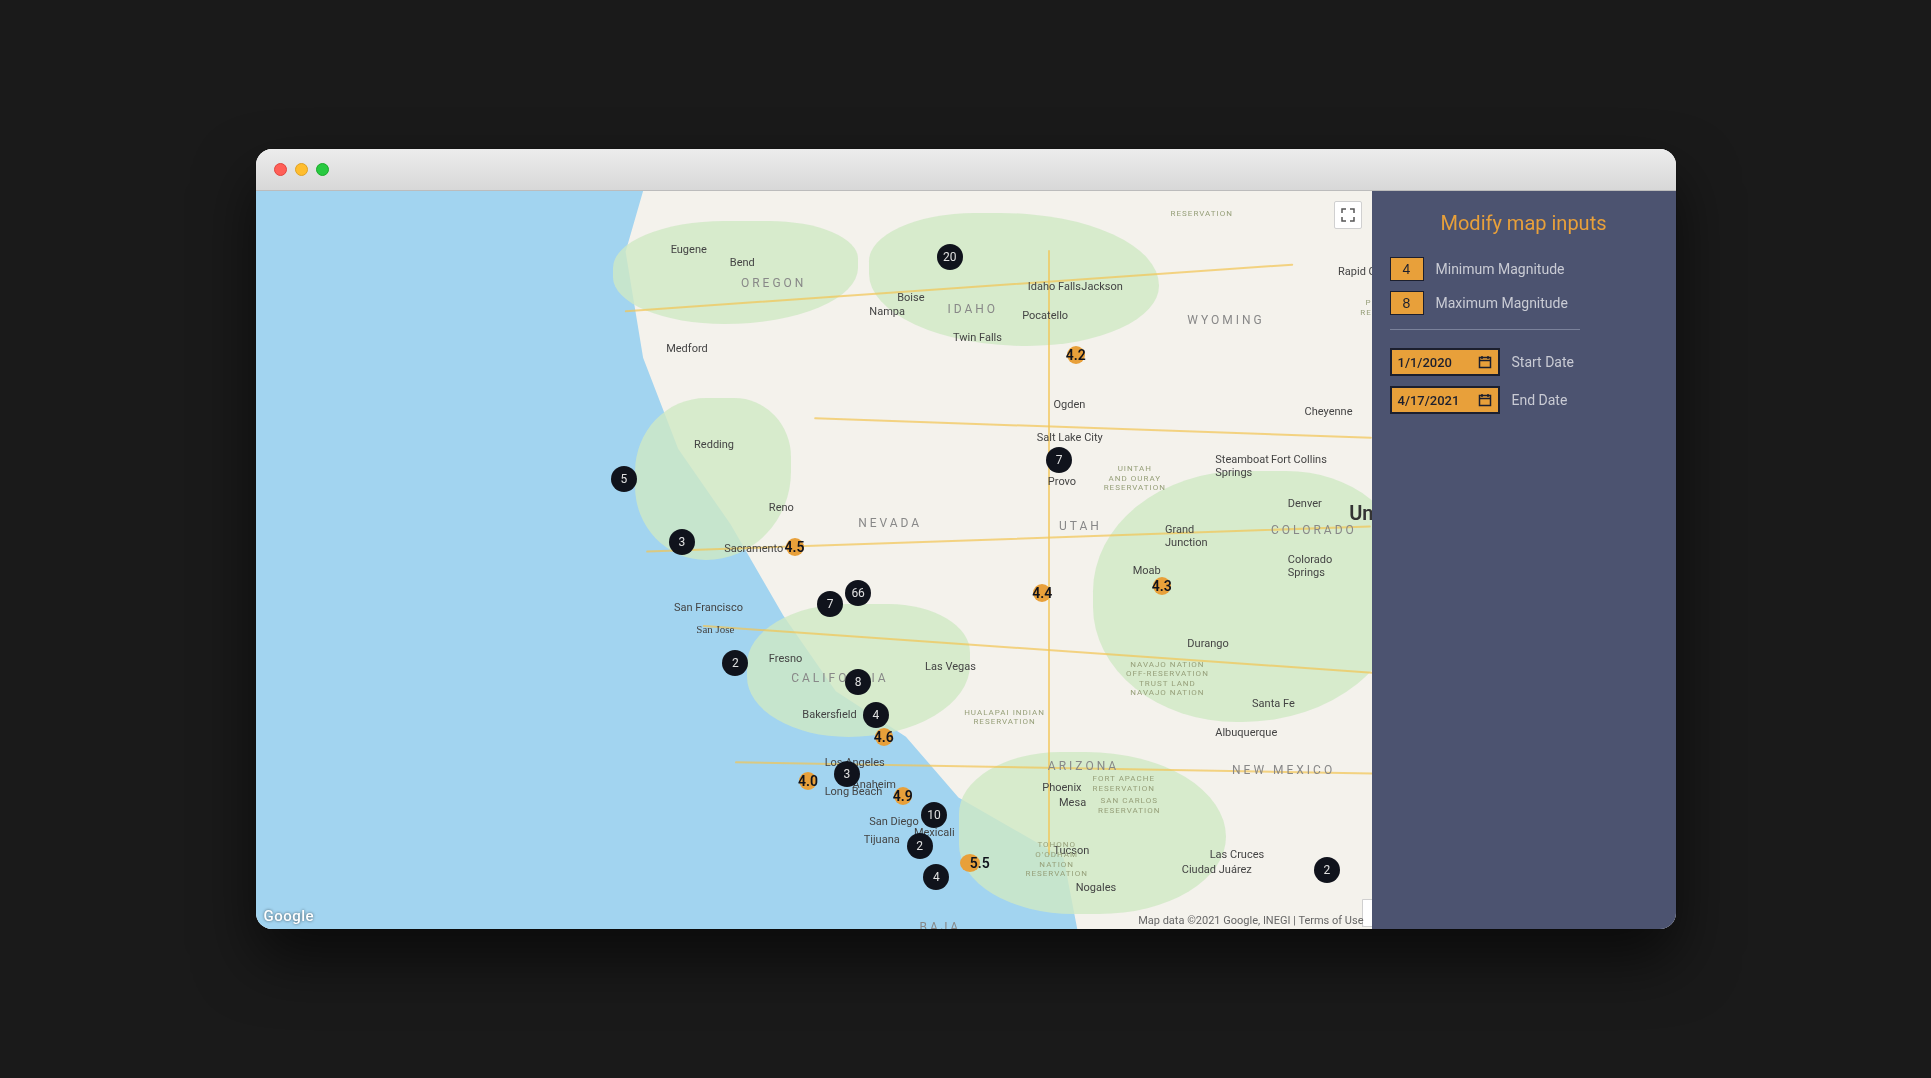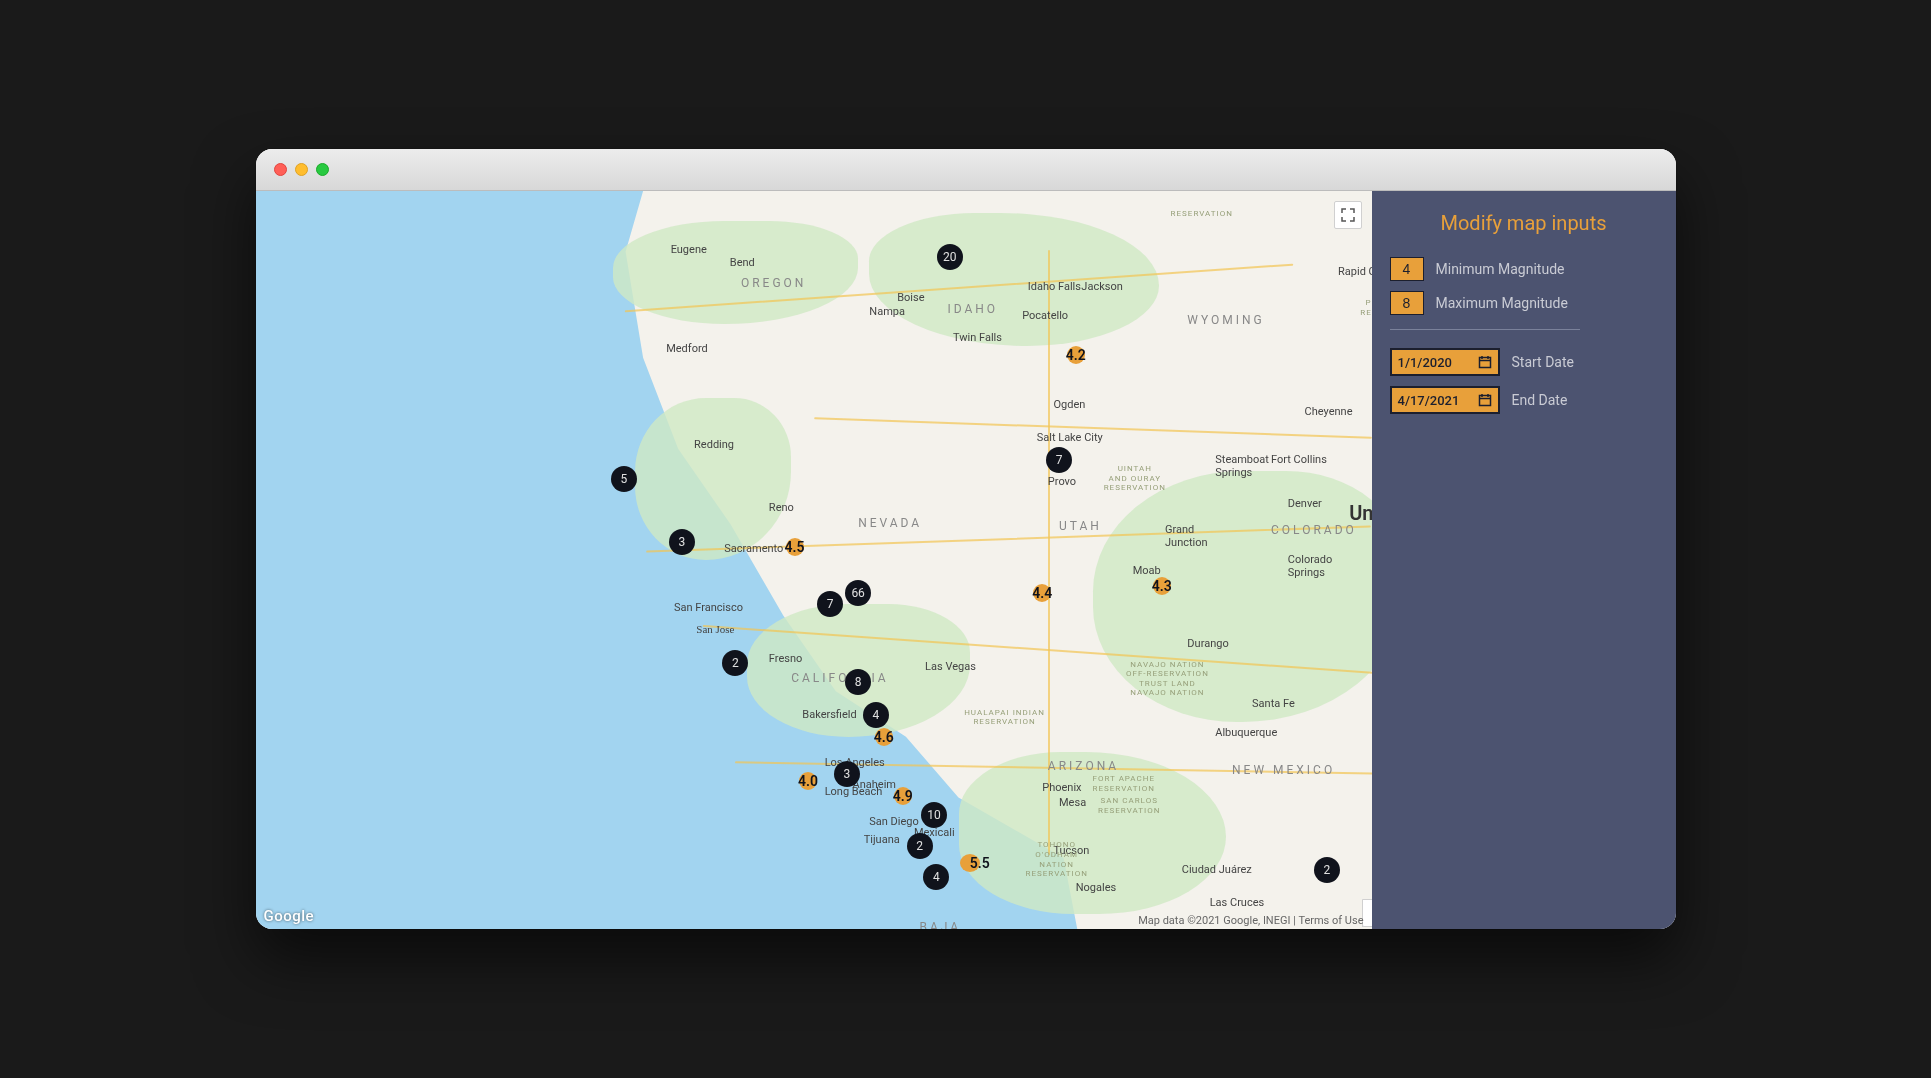--- a/index.html
+++ b/index.html
@@ -285,21 +285,21 @@
           <div class="city" style="left: 51%; top: 76.5%; white-space: pre;">Los Angeles</div>
           <div class="city" style="left: 53.5%; top: 79.5%; white-space: pre;">Anaheim</div>
           <div class="city" style="left: 51%; top: 80.5%; white-space: pre;">Long Beach</div>
           <div class="city" style="left: 55%; top: 84.5%; white-space: pre;">San Diego</div>
           <div class="city" style="left: 54.5%; top: 87%; white-space: pre;">Tijuana</div>
           <div class="city" style="left: 59%; top: 86%; white-space: pre;">Mexicali</div>
           <div class="city" style="left: 73.5%; top: 93.5%; white-space: pre;">Nogales</div>
           <div class="city" style="left: 70.5%; top: 80%; white-space: pre;">Phoenix</div>
           <div class="city" style="left: 72%; top: 82%; white-space: pre;">Mesa</div>
           <div class="city" style="left: 71.5%; top: 88.5%; white-space: pre;">Tucson</div>
-          <div class="city" style="left: 85.5%; top: 89%; white-space: pre; margin-top: 48px;">Las Cruces</div>
+          <div class="city" style="left: 85.5%; top: 89%; white-space: pre;">Las Cruces</div>
           <div class="city" style="left: 83%; top: 91%; white-space: pre;">Ciudad Juárez</div>
         </div>
 
       <div id="resv-container">
           <div class="resv" style="left: 82%; top: 2.5%; white-space: pre;">RESERVATION</div>
           <div class="resv" style="left: 99%; top: 14.5%; white-space: pre;">PINE RIDGE
 RESERVATION</div>
           <div class="resv" style="left: 76%; top: 37%; white-space: pre;">UINTAH
 AND OURAY
 RESERVATION</div>

